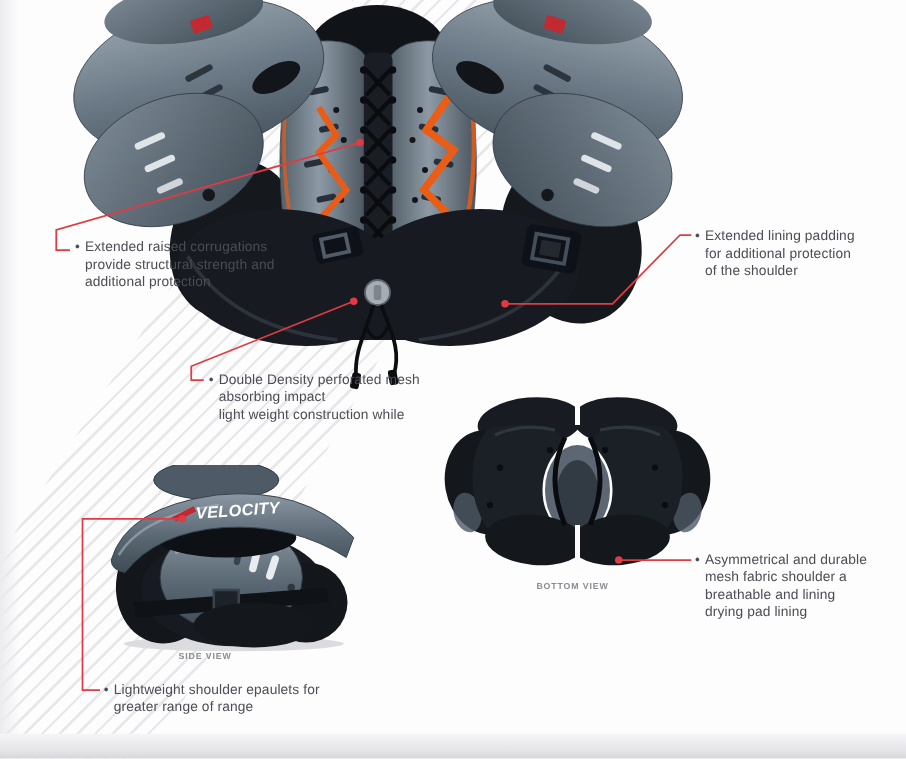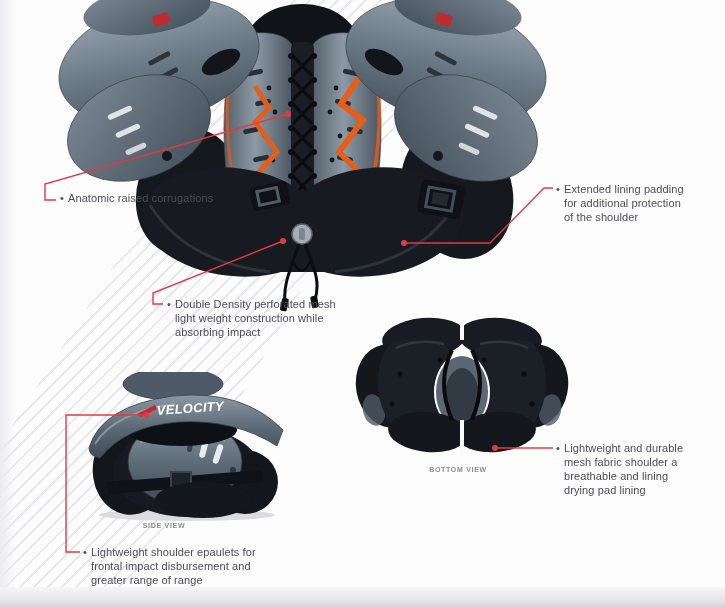--- a/index.html
+++ b/index.html
@@ -244,57 +244,58 @@
     </g>
     <g>
       <polyline points="146,415 66,415 66,552 80,552"></polyline>
         <circle cx="146" cy="415" r="3"></circle>
     </g>
   </svg>
 
   <div class="callout" style="left:60px;top:191px;">
     <div class="row">
       <span class="bullet">•</span>
-      <span>Anatomic raised corrugations</span>
-    </div>
+      <span>Extended raised corrugations</span>
+    </div>
+    <div class="ind">provide structural strength and</div>
+    <div class="ind">additional protection</div>
   </div>
 
   <div class="callout" style="left:556px;top:182px;">
     <div class="row">
       <span class="bullet">•</span>
       <span>Extended lining padding</span>
     </div>
     <div class="ind">for additional protection</div>
     <div class="ind">of the shoulder</div>
   </div>
 
   <div class="callout" style="left:167px;top:297px;">
     <div class="row">
       <span class="bullet">•</span>
       <span>Double Density perforated mesh</span>
     </div>
+    <div class="ind">absorbing impact</div>
     <div class="ind">light weight construction while</div>
-    <div class="ind">absorbing impact</div>
   </div>
 
   <div class="callout" style="left:556px;top:441px;">
     <div class="row">
       <span class="bullet">•</span>
-      <span>Lightweight and durable</span>
+      <span>Asymmetrical and durable</span>
     </div>
     <div class="ind">mesh fabric shoulder a</div>
     <div class="ind">breathable and lining</div>
     <div class="ind">drying pad lining</div>
   </div>
 
   <div class="callout" style="left:83px;top:545px;">
     <div class="row">
       <span class="bullet">•</span>
       <span>Lightweight shoulder epaulets for</span>
     </div>
-    <div class="ind">frontal impact disbursement and</div>
     <div class="ind">greater range of range</div>
   </div>
 
   <div class="view-label" style="left:119px;top:522px;">SIDE VIEW</div>
   <div class="view-label" style="left:413px;top:466px;">BOTTOM VIEW</div>
 
 </div>
 
 </body></html>

